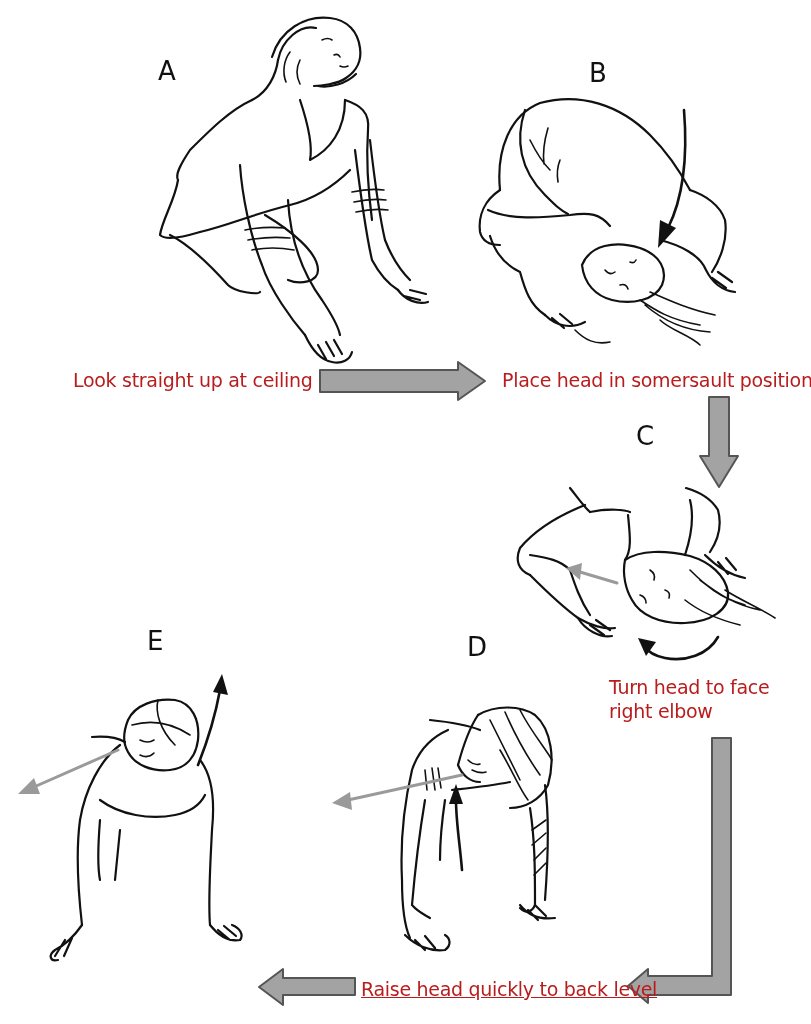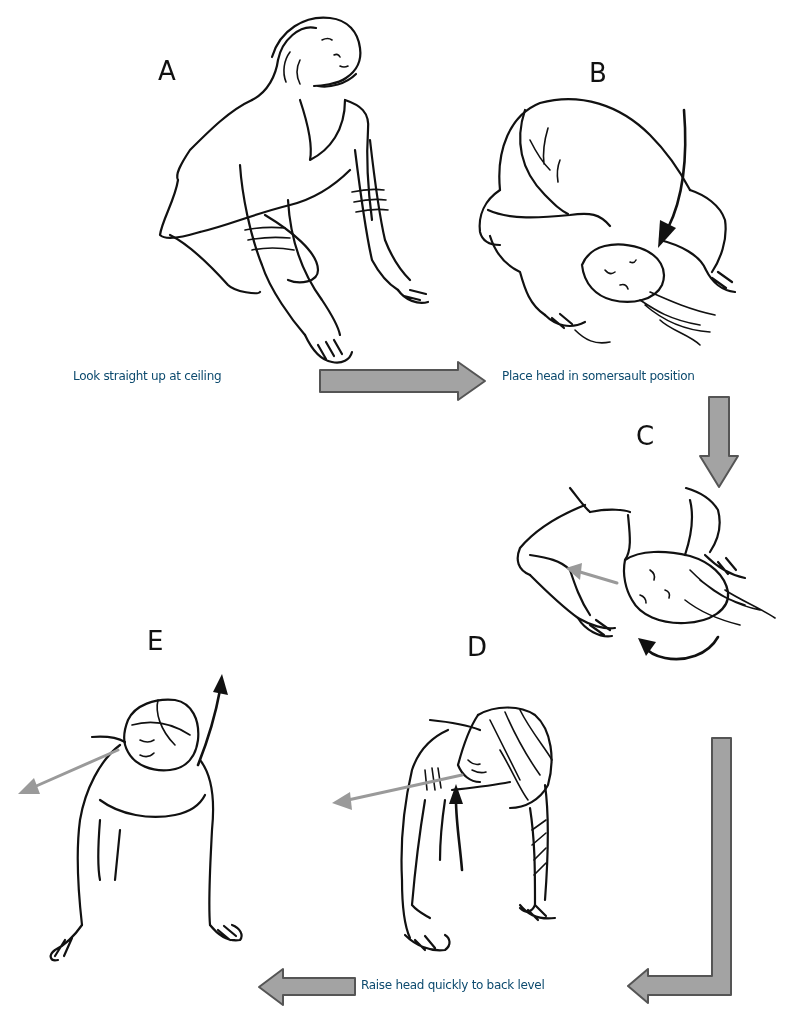--- a/index.html
+++ b/index.html
@@ -2,21 +2,21 @@
 <html><head>
   <meta charset="utf-8">
   <style>
     html, body { margin: 0; padding: 0; background: #ffffff; }
     body { width: 811px; height: 1024px; position: relative; overflow: hidden;
            font-family: "DejaVu Sans", "Liberation Sans", sans-serif; color: #111; }
     .stage { position: absolute; left: 0; top: 0; width: 811px; height: 1024px; }
     .step-letter { position: absolute; font-family: "DejaVu Sans", sans-serif;
                    font-size: 26px; font-weight: 400; color: #111; line-height: 1; }
     .caption { position: absolute; font-family: "DejaVu Sans", sans-serif;
-               font-size: 12px; color: #0c4a6e; white-space: nowrap; line-height: 1.25;
+               font-size: 19px; color: #b91c1c; white-space: nowrap; line-height: 1.25;
                letter-spacing: -0.3px; }
     .caption.multi { white-space: normal; width: 190px; }
     svg { position: absolute; left: 0; top: 0; }
     .ink { fill: none; stroke: #111; stroke-width: 2.2; stroke-linecap: round; stroke-linejoin: round; }
     .ink-thin { fill: none; stroke: #111; stroke-width: 1.6; stroke-linecap: round; stroke-linejoin: round; }
     .flow { fill: #a3a3a3; stroke: #555; stroke-width: 2; stroke-linejoin: round; }
     .gray-arrow { stroke: #9a9a9a; stroke-width: 3; fill: none; stroke-linecap: round; }
     .gray-head { fill: #9a9a9a; }
     .black-arrow { stroke: #111; stroke-width: 2.6; fill: none; stroke-linecap: round; }
     .black-head { fill: #111; }
@@ -165,15 +165,16 @@
   </svg>
 
   <div class="step-letter" style="left:158px; top:58px;">A</div>
   <div class="step-letter" style="left:589px; top:60px;">B</div>
   <div class="step-letter" style="left:636px; top:423px;">C</div>
   <div class="step-letter" style="left:467px; top:634px;">D</div>
   <div class="step-letter" style="left:147px; top:628px;">E</div>
 
   <div class="caption" style="left:73px; top:369px;">Look straight up at ceiling</div>
   <div class="caption" style="left:502px; top:369px;text-align:center;">Place head in somersault position</div>
-  <div class="caption" style="left:361px; top:978px;">Raise head quickly to back level</div>
+  <div class="caption multi" style="left:609px; top:676px;">Turn head to face right elbow</div>
+  <div class="caption" style="left:361px; top:978px;text-decoration:underline;">Raise head quickly to back level</div>
 
 </div>
 
 </body></html>

